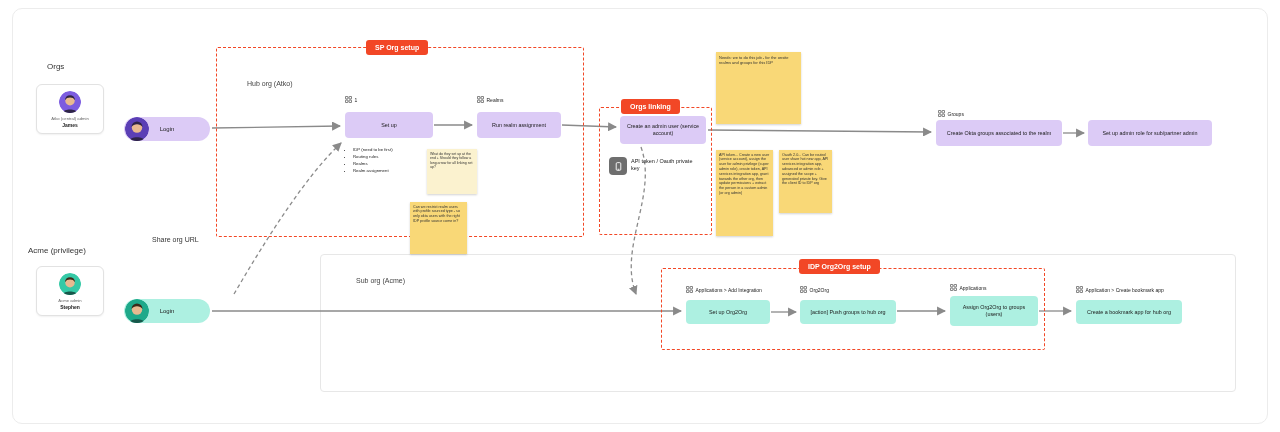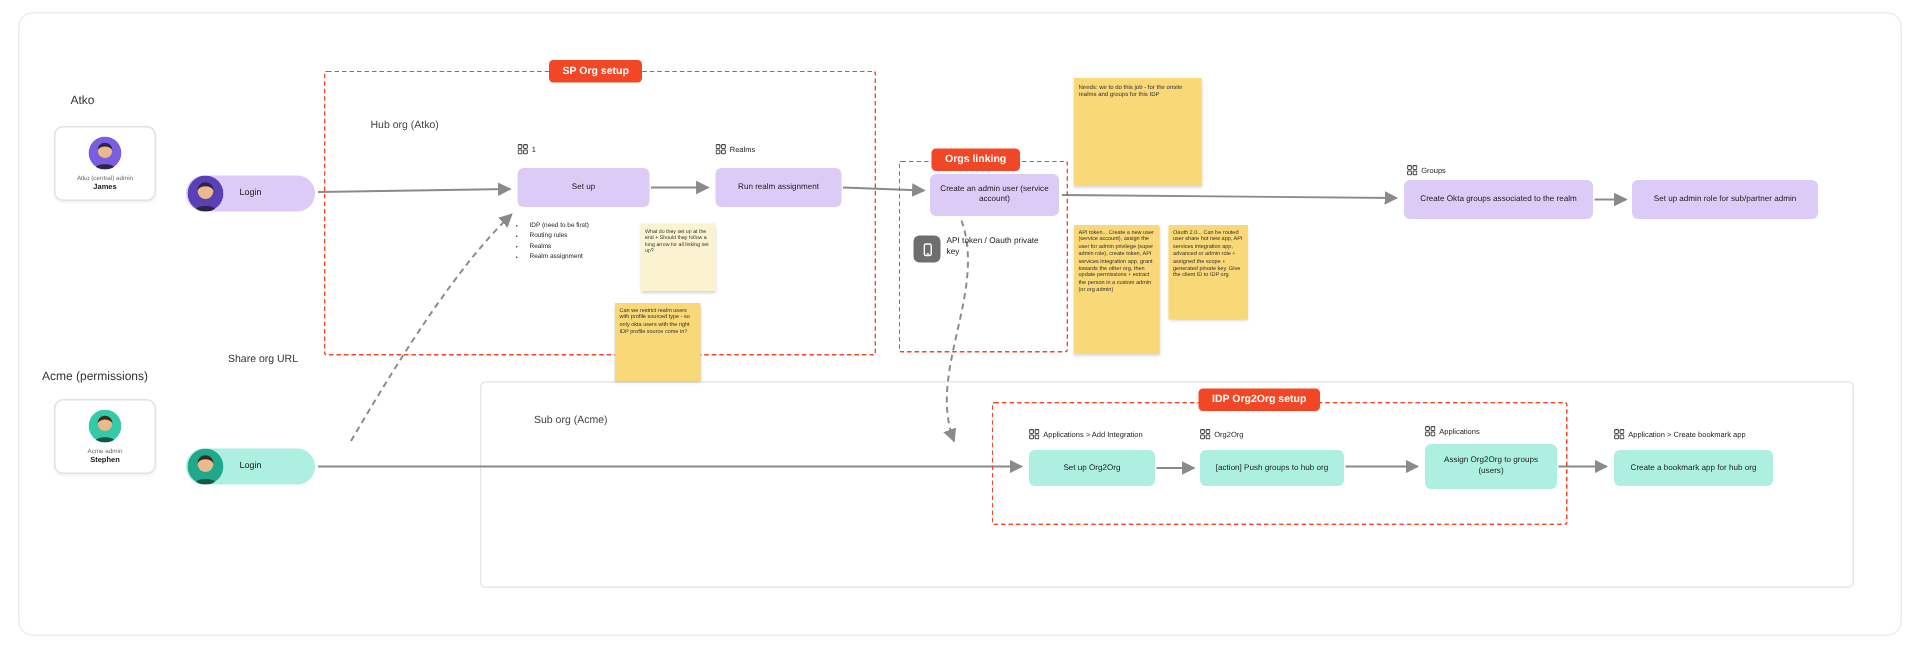--- a/index.html
+++ b/index.html
@@ -78,35 +78,35 @@
   <div class="dashed-box" style="left:661px;top:268px;width:384px;height:82px"></div>
 
   <div class="red-tag" style="left:366px;top:40px">SP Org setup</div>
   <div class="red-tag" style="left:621px;top:99px">Orgs linking</div>
   <div class="red-tag" style="left:799px;top:259px">IDP Org2Org setup</div>
 
   <div class="frame-label" style="left:247px;top:80px">Hub org (Atko)</div>
   <div class="frame-label" style="left:356px;top:277px">Sub org (Acme)</div>
   <div class="text-label" style="left:152px;top:236px;color:#333">Share org URL</div>
 
-  <div class="actor-title" style="left:47px;top:62px">Atko</div>
+  <div class="actor-title" style="left:47px;top:62px">Orgs</div>
   <div class="actor-card" style="left:36px;top:84px">
     <span class="avatar">
       <svg viewBox="0 0 24 24">
           <circle cx="12" cy="12" r="12" fill="#7C5CE0"></circle>
           <path d="M4 24c1.2-5 14.8-5 16 0z" fill="#2E2447"></path>
           <circle cx="12" cy="10.5" r="5.2" fill="#E9B990"></circle>
           <path d="M6.5 10a5.5 5.5 0 0 1 11 0c-1.5-2-3-2.8-5.5-2.8S8 8 6.5 10z" fill="#2E2447"></path>
         </svg>
     </span>
     <span class="actor-role">Atko (central) admin</span>
     <span class="actor-name">James</span>
   </div>
 
-  <div class="actor-title" style="left:28px;top:246px">Acme (permissions)</div>
+  <div class="actor-title" style="left:28px;top:246px">Acme (privilege)</div>
   <div class="actor-card" style="left:36px;top:266px">
     <span class="avatar">
       <svg viewBox="0 0 24 24">
           <circle cx="12" cy="12" r="12" fill="#35C9A6"></circle>
           <path d="M4 24c1.2-5 14.8-5 16 0z" fill="#17574a"></path>
           <circle cx="12" cy="10.5" r="5.2" fill="#E9B990"></circle>
           <path d="M6.5 10a5.5 5.5 0 0 1 11 0c-1.5-2-3-2.8-5.5-2.8S8 8 6.5 10z" fill="#3a2b1a"></path>
         </svg>
     </span>
     <span class="actor-role">Acme admin</span>

